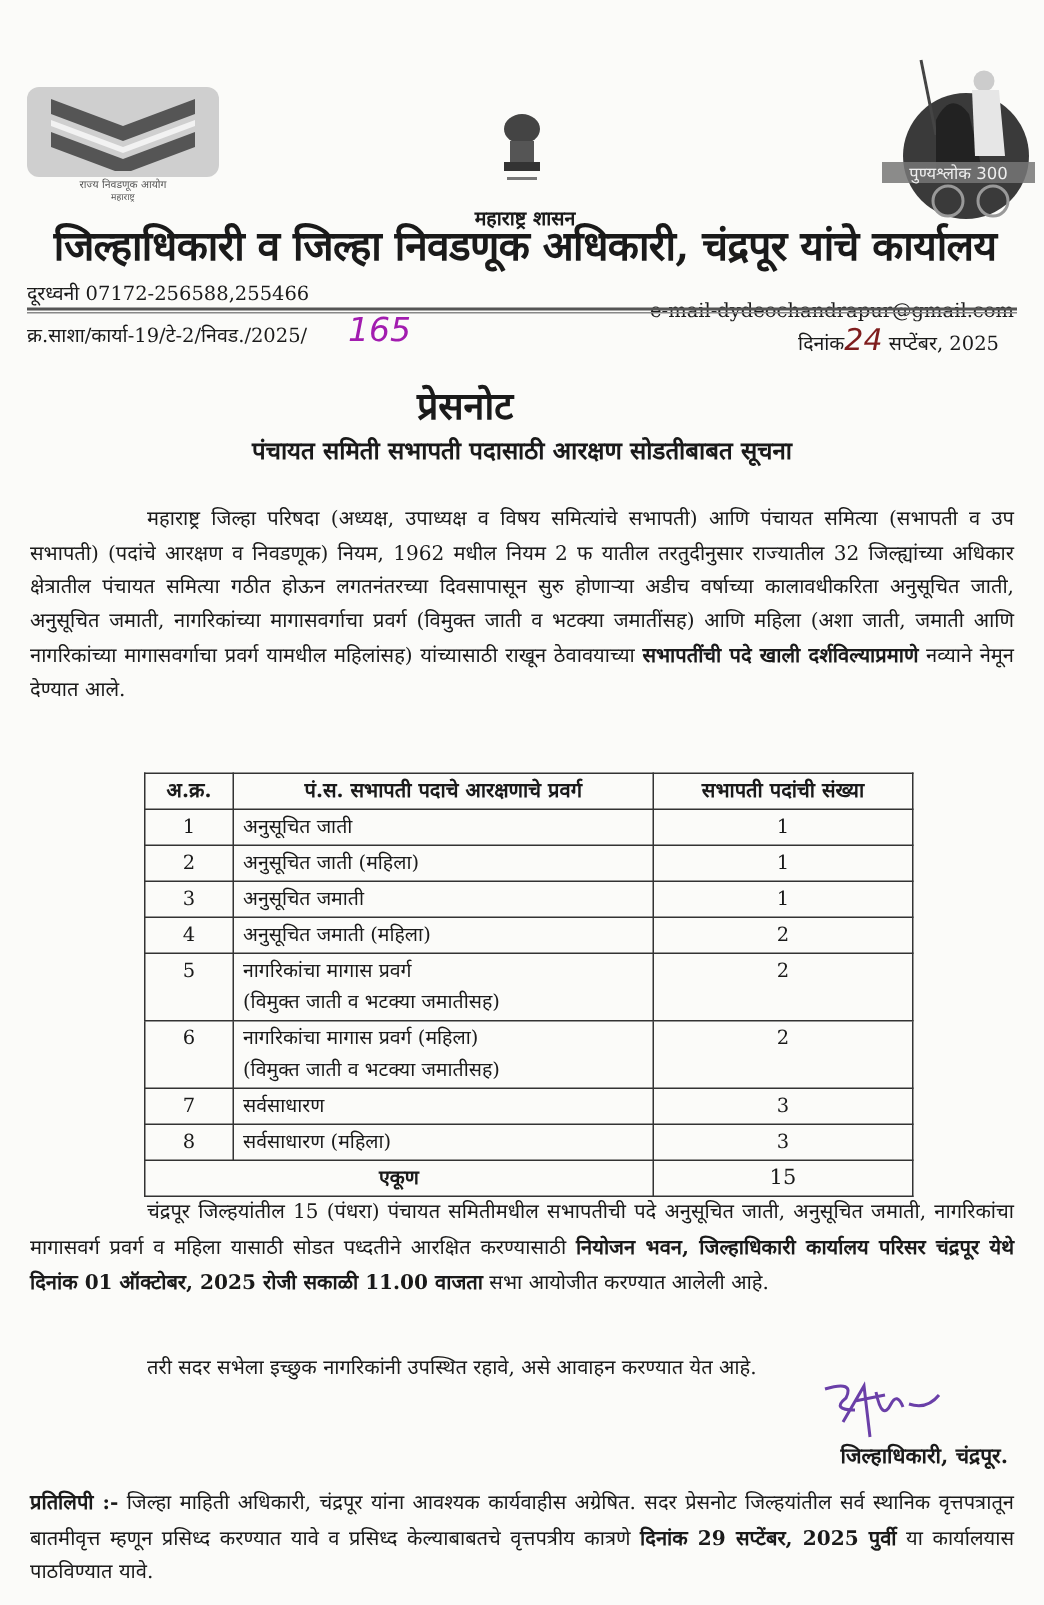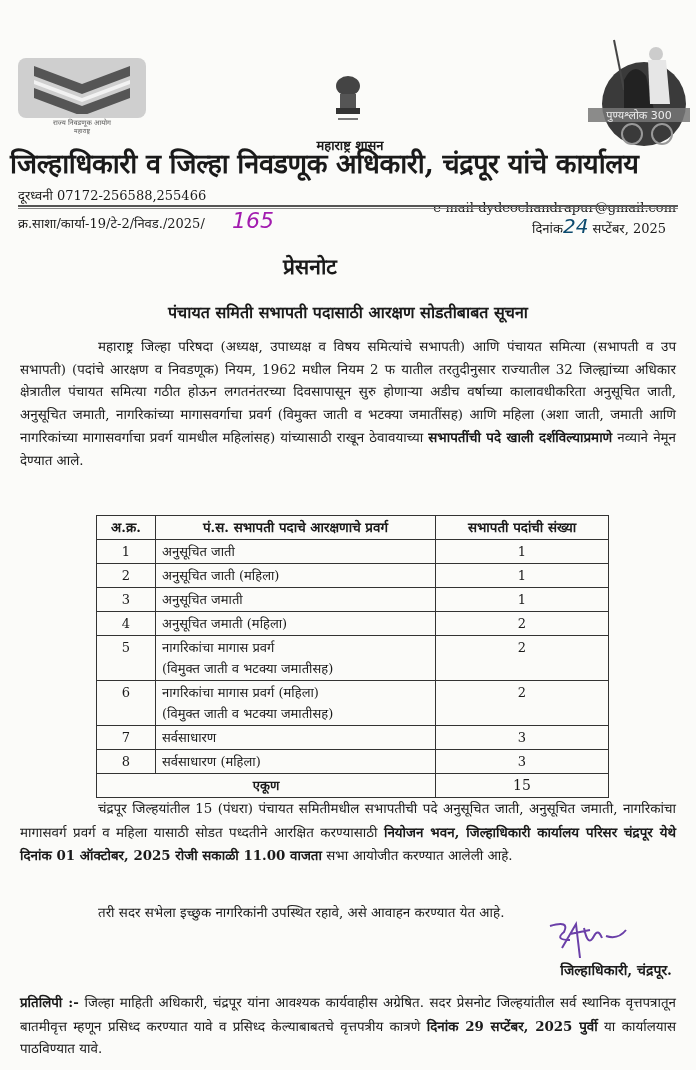--- a/index.html
+++ b/index.html
@@ -23,40 +23,40 @@
     font-size: 7px; color: #555;
   }
   .emblem { left: 330px; top: 74px; width: 36px; height: 50px; }
   .gov-label {
     left: 290px; top: 136px; width: 120px; text-align: center;
     font-size: 13px; font-weight: bold;
   }
   .anniv-logo { left: 584px; top: 20px; width: 106px; height: 128px; }
 
   .office-title {
-    left: 10px; top: 144px; width: 680px; 
+    left: 10px; top: 144px; width: 680px; text-align: center;
     font-size: 27px; font-weight: bold; letter-spacing: -0.4px;
     white-space: nowrap;
   }
   .phone { left: 18px; top: 186px; font-size: 13px; }
   .email { right: 20px; top: 200px; font-size: 13px; }
   .rule1 { left: 18px; top: 205px; width: 660px; height: 2px; background: #555; }
   .rule2 { left: 18px; top: 208px; width: 660px; height: 1px; background: #888; }
 
   .ref-no { left: 18px; top: 214px; font-size: 13px; }
   .ref-hand { left: 232px; top: 208px; font-size: 22px; color: #a21caf; font-style: italic; font-family: "DejaVu Sans", sans-serif; }
   .date-line { right: 30px; top: 214px; font-size: 13px; }
-  .date-hand { color: #0c4a6e; font-size: 20px; font-style: italic; font-family: "DejaVu Sans", sans-serif; text-align: center; }
+  .date-hand { color: #7f1d1d; font-size: 20px; font-style: italic; font-family: "DejaVu Sans", sans-serif; text-align: center; }
 
   .press-title {
     left: 0; top: 252px; width: 620px; text-align: center;
-    font-size: 21px; font-weight: bold;
+    font-size: 25px; font-weight: bold;
   }
   .subject {
-    left: 0; top: 301px; width: 696px; text-align: center;
+    left: 0; top: 289px; width: 696px; text-align: center;
     font-size: 16px; font-weight: bold;
   }
 
   .para {
     left: 20px; width: 656px;
     font-size: 13.4px; line-height: 22.5px; text-align: justify;
   }
   .para .indent { display: inline-block; width: 78px; }
   .para b { font-weight: bold; }
   .p1 { top: 336px; }

